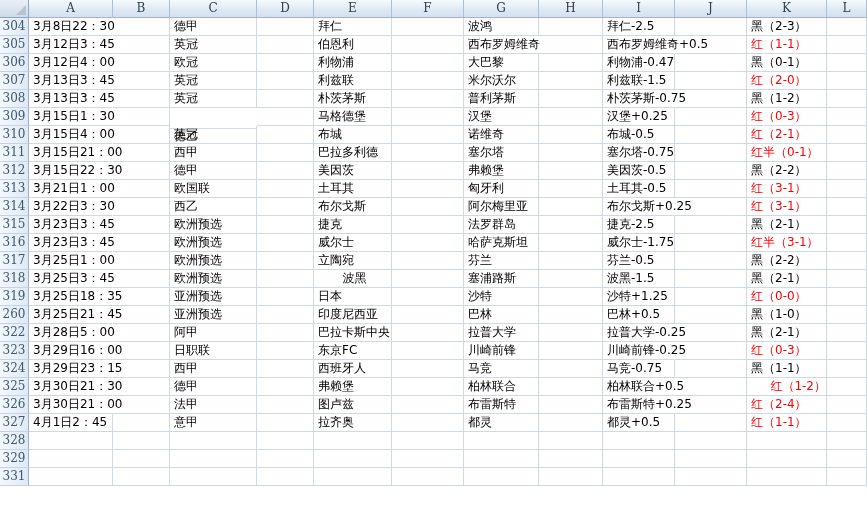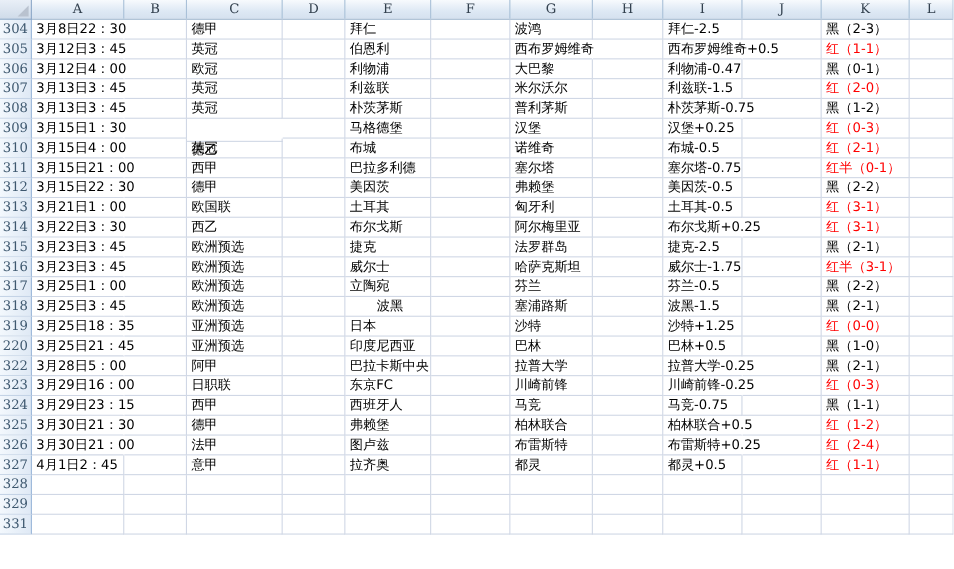--- a/index.html
+++ b/index.html
@@ -327,21 +327,21 @@
         <div class="cell" style="width: 78px;">日本</div>
         <div class="cell" style="width: 72px;"></div>
         <div class="cell" style="width: 75px;">沙特</div>
         <div class="cell" style="width: 64px;"></div>
         <div class="cell" style="width: 72px;">沙特+1.25</div>
         <div class="cell" style="width: 72px;"></div>
         <div class="cell red" style="width: 80px;">红（0-0）</div>
         <div class="cell" style="width: 40px;"></div>
       </div>
       <div class="row">
-        <div class="rowhdr">220</div>
+        <div class="rowhdr">260</div>
         <div class="cell" style="width: 84px; border-right-color: transparent;">3月25日21：45</div>
         <div class="cell" style="width: 57px;"></div>
         <div class="cell" style="width: 87px;">亚洲预选</div>
         <div class="cell" style="width: 57px;"></div>
         <div class="cell" style="width: 78px;">印度尼西亚</div>
         <div class="cell" style="width: 72px;"></div>
         <div class="cell" style="width: 75px;">巴林</div>
         <div class="cell" style="width: 64px;"></div>
         <div class="cell" style="width: 72px;">巴林+0.5</div>
         <div class="cell" style="width: 72px;"></div>
@@ -398,21 +398,21 @@
         <div class="cell" style="width: 84px; border-right-color: transparent;">3月30日21：30</div>
         <div class="cell" style="width: 57px;"></div>
         <div class="cell" style="width: 87px;">德甲</div>
         <div class="cell" style="width: 57px;"></div>
         <div class="cell" style="width: 78px;">弗赖堡</div>
         <div class="cell" style="width: 72px;"></div>
         <div class="cell" style="width: 75px;">柏林联合</div>
         <div class="cell" style="width: 64px;"></div>
         <div class="cell" style="width: 72px; border-right-color: transparent;">柏林联合+0.5</div>
         <div class="cell" style="width: 72px;"></div>
-        <div class="cell red" style="width: 80px;">红（1-2）</div>
+        <div class="cell red" style="width: 80px; text-align: right;">红（1-2）</div>
         <div class="cell" style="width: 40px;"></div>
       </div>
       <div class="row">
         <div class="rowhdr">326</div>
         <div class="cell" style="width: 84px; border-right-color: transparent;">3月30日21：00</div>
         <div class="cell" style="width: 57px;"></div>
         <div class="cell" style="width: 87px;">法甲</div>
         <div class="cell" style="width: 57px;"></div>
         <div class="cell" style="width: 78px;">图卢兹</div>
         <div class="cell" style="width: 72px;"></div>

